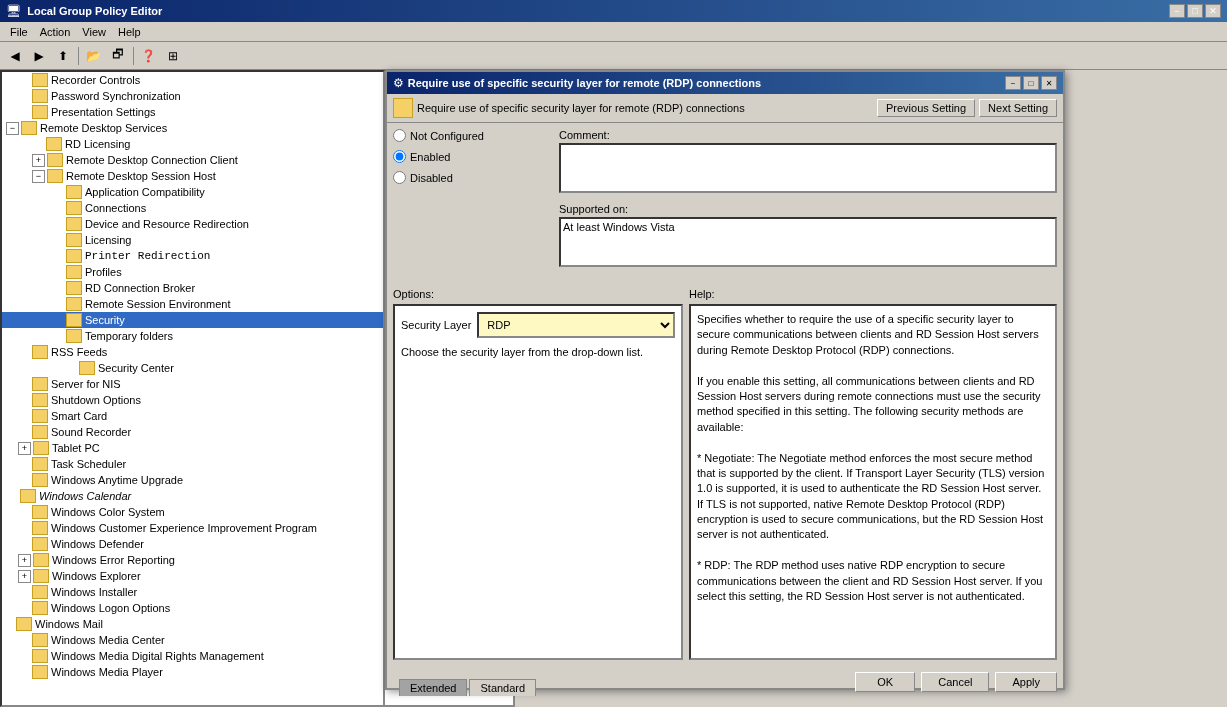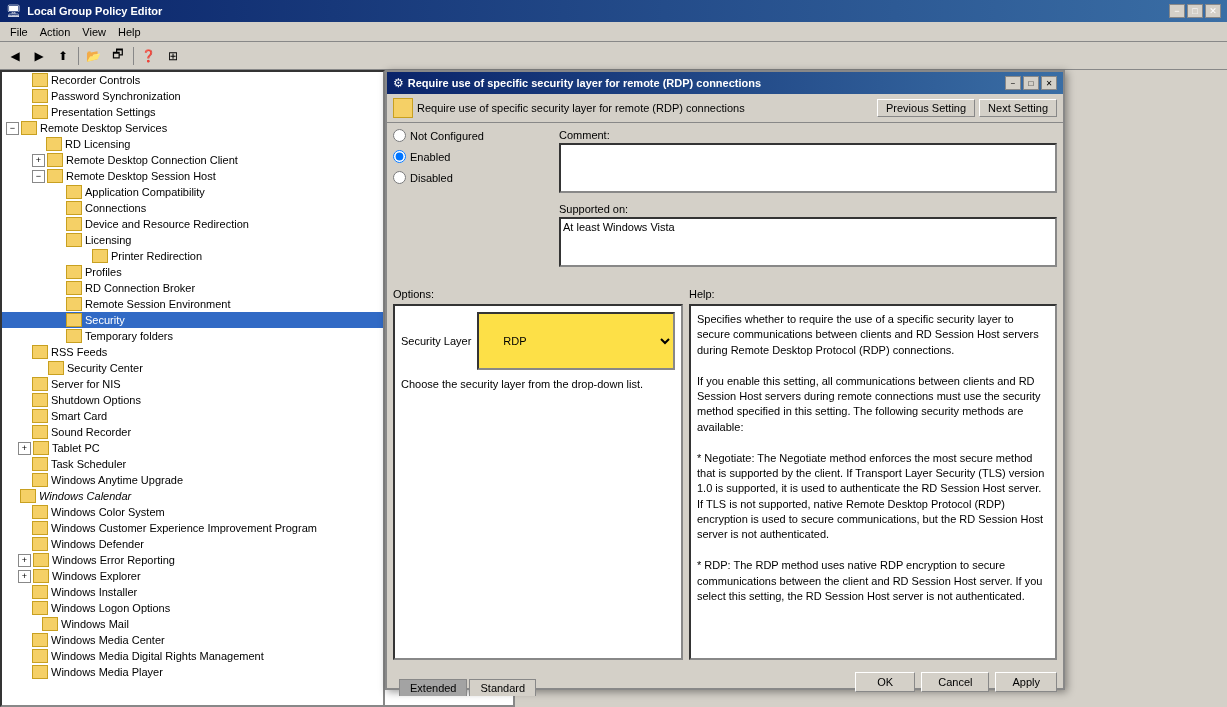--- a/index.html
+++ b/index.html
@@ -308,22 +308,22 @@
       margin-bottom: 8px;
     }
     .security-layer-label {
       font-size: 11px;
       white-space: nowrap;
     }
     .security-layer-select {
       flex: 1;
       font-size: 11px;
       border: 2px inset #888;
-      background: #fde047;
-      padding: 20px;
+      background: #fef9c3;
+      padding: 4px;
     }
     .options-desc {
       font-size: 11px;
     }
 
     .help-section {
       flex: 1;
     }
     .help-label {
       font-size: 11px;
@@ -467,21 +467,21 @@
     <div class="tree-item" style="padding-left:50px;">
       <span style="width:14px;display:inline-block;"></span>
       <span style="display:inline-block;width:16px;height:14px;background:#f5d066;border:1px solid #c8a020;margin-right:3px;"></span>
       <span>Device and Resource Redirection</span>
     </div>
     <div class="tree-item" style="padding-left:50px;">
       <span style="width:14px;display:inline-block;"></span>
       <span style="display:inline-block;width:16px;height:14px;background:#f5d066;border:1px solid #c8a020;margin-right:3px;"></span>
       <span>Licensing</span>
     </div>
-    <div class="tree-item" style="padding-left:76px;">
+    <div class="tree-item" style="padding-left:50px;font-family:Liberation Mono, monospace;">
       <span style="width:14px;display:inline-block;"></span>
       <span style="display:inline-block;width:16px;height:14px;background:#f5d066;border:1px solid #c8a020;margin-right:3px;"></span>
       <span>Printer Redirection</span>
     </div>
     <div class="tree-item" style="padding-left:50px;">
       <span style="width:14px;display:inline-block;"></span>
       <span style="display:inline-block;width:16px;height:14px;background:#f5d066;border:1px solid #c8a020;margin-right:3px;"></span>
       <span>Profiles</span>
     </div>
     <div class="tree-item" style="padding-left:50px;">
@@ -502,21 +502,21 @@
     <div class="tree-item" style="padding-left:50px;">
       <span style="width:14px;display:inline-block;"></span>
       <span style="display:inline-block;width:16px;height:14px;background:#f5d066;border:1px solid #c8a020;margin-right:3px;"></span>
       <span>Temporary folders</span>
     </div>
     <div class="tree-item" style="padding-left:16px;">
       <span style="width:14px;display:inline-block;"></span>
       <span style="display:inline-block;width:16px;height:14px;background:#f5d066;border:1px solid #c8a020;margin-right:3px;"></span>
       <span>RSS Feeds</span>
     </div>
-    <div class="tree-item" style="padding-left:32px;">
+    <div class="tree-item" style="padding-left:16px;margin-left:47px;">
       <span style="width:14px;display:inline-block;"></span>
       <span style="display:inline-block;width:16px;height:14px;background:#f5d066;border:1px solid #c8a020;margin-right:3px;"></span>
       <span>Security Center</span>
     </div>
     <div class="tree-item" style="padding-left:16px;">
       <span style="width:14px;display:inline-block;"></span>
       <span style="display:inline-block;width:16px;height:14px;background:#f5d066;border:1px solid #c8a020;margin-right:3px;"></span>
       <span>Server for NIS</span>
     </div>
     <div class="tree-item" style="padding-left:16px;">
@@ -582,21 +582,21 @@
     <div class="tree-item" style="padding-left:16px;">
       <span style="width:14px;display:inline-block;"></span>
       <span style="display:inline-block;width:16px;height:14px;background:#f5d066;border:1px solid #c8a020;margin-right:3px;"></span>
       <span>Windows Installer</span>
     </div>
     <div class="tree-item" style="padding-left:16px;">
       <span style="width:14px;display:inline-block;"></span>
       <span style="display:inline-block;width:16px;height:14px;background:#f5d066;border:1px solid #c8a020;margin-right:3px;"></span>
       <span>Windows Logon Options</span>
     </div>
-    <div class="tree-item" style="padding-left:0;margin-left:26px;">
+    <div class="tree-item" style="padding-left:0;">
       <span style="width:14px;display:inline-block;"></span>
       <span style="display:inline-block;width:16px;height:14px;background:#f5d066;border:1px solid #c8a020;margin-right:3px;"></span>
       <span>Windows Mail</span>
     </div>
     <div class="tree-item" style="padding-left:16px;">
       <span style="width:14px;display:inline-block;"></span>
       <span style="display:inline-block;width:16px;height:14px;background:#f5d066;border:1px solid #c8a020;margin-right:3px;"></span>
       <span>Windows Media Center</span>
     </div>
     <div class="tree-item" style="padding-left:16px;">

